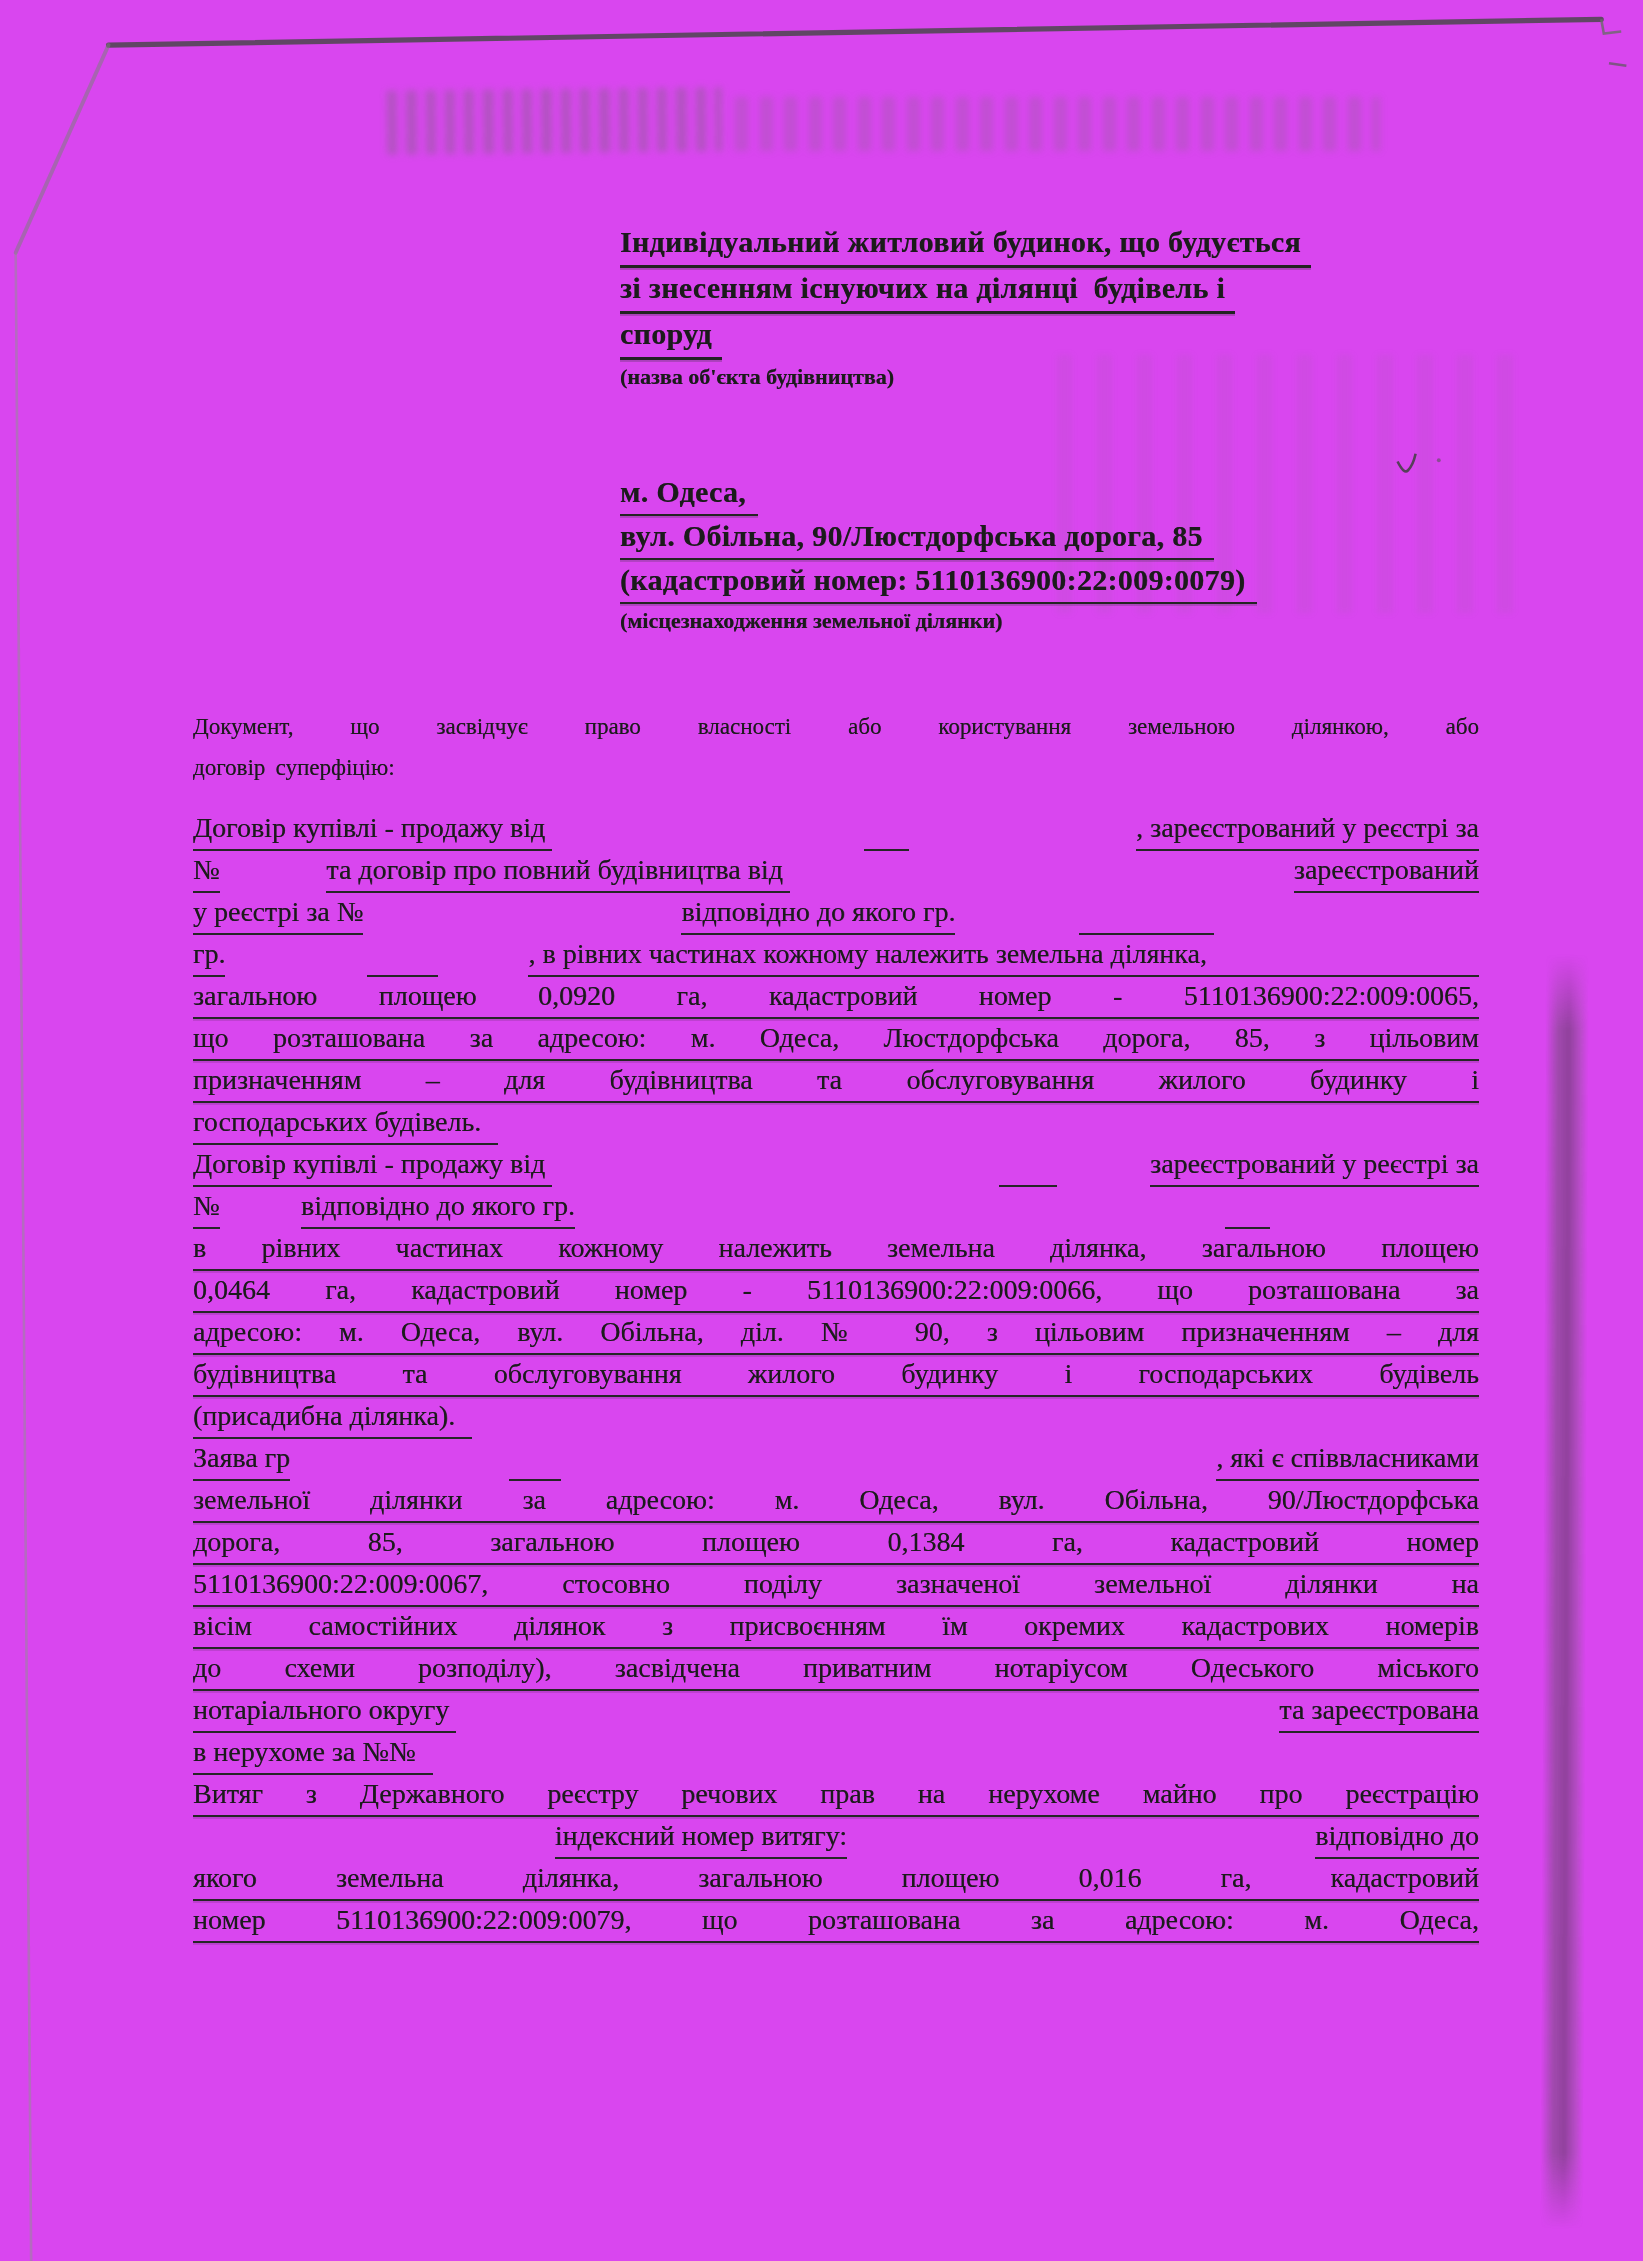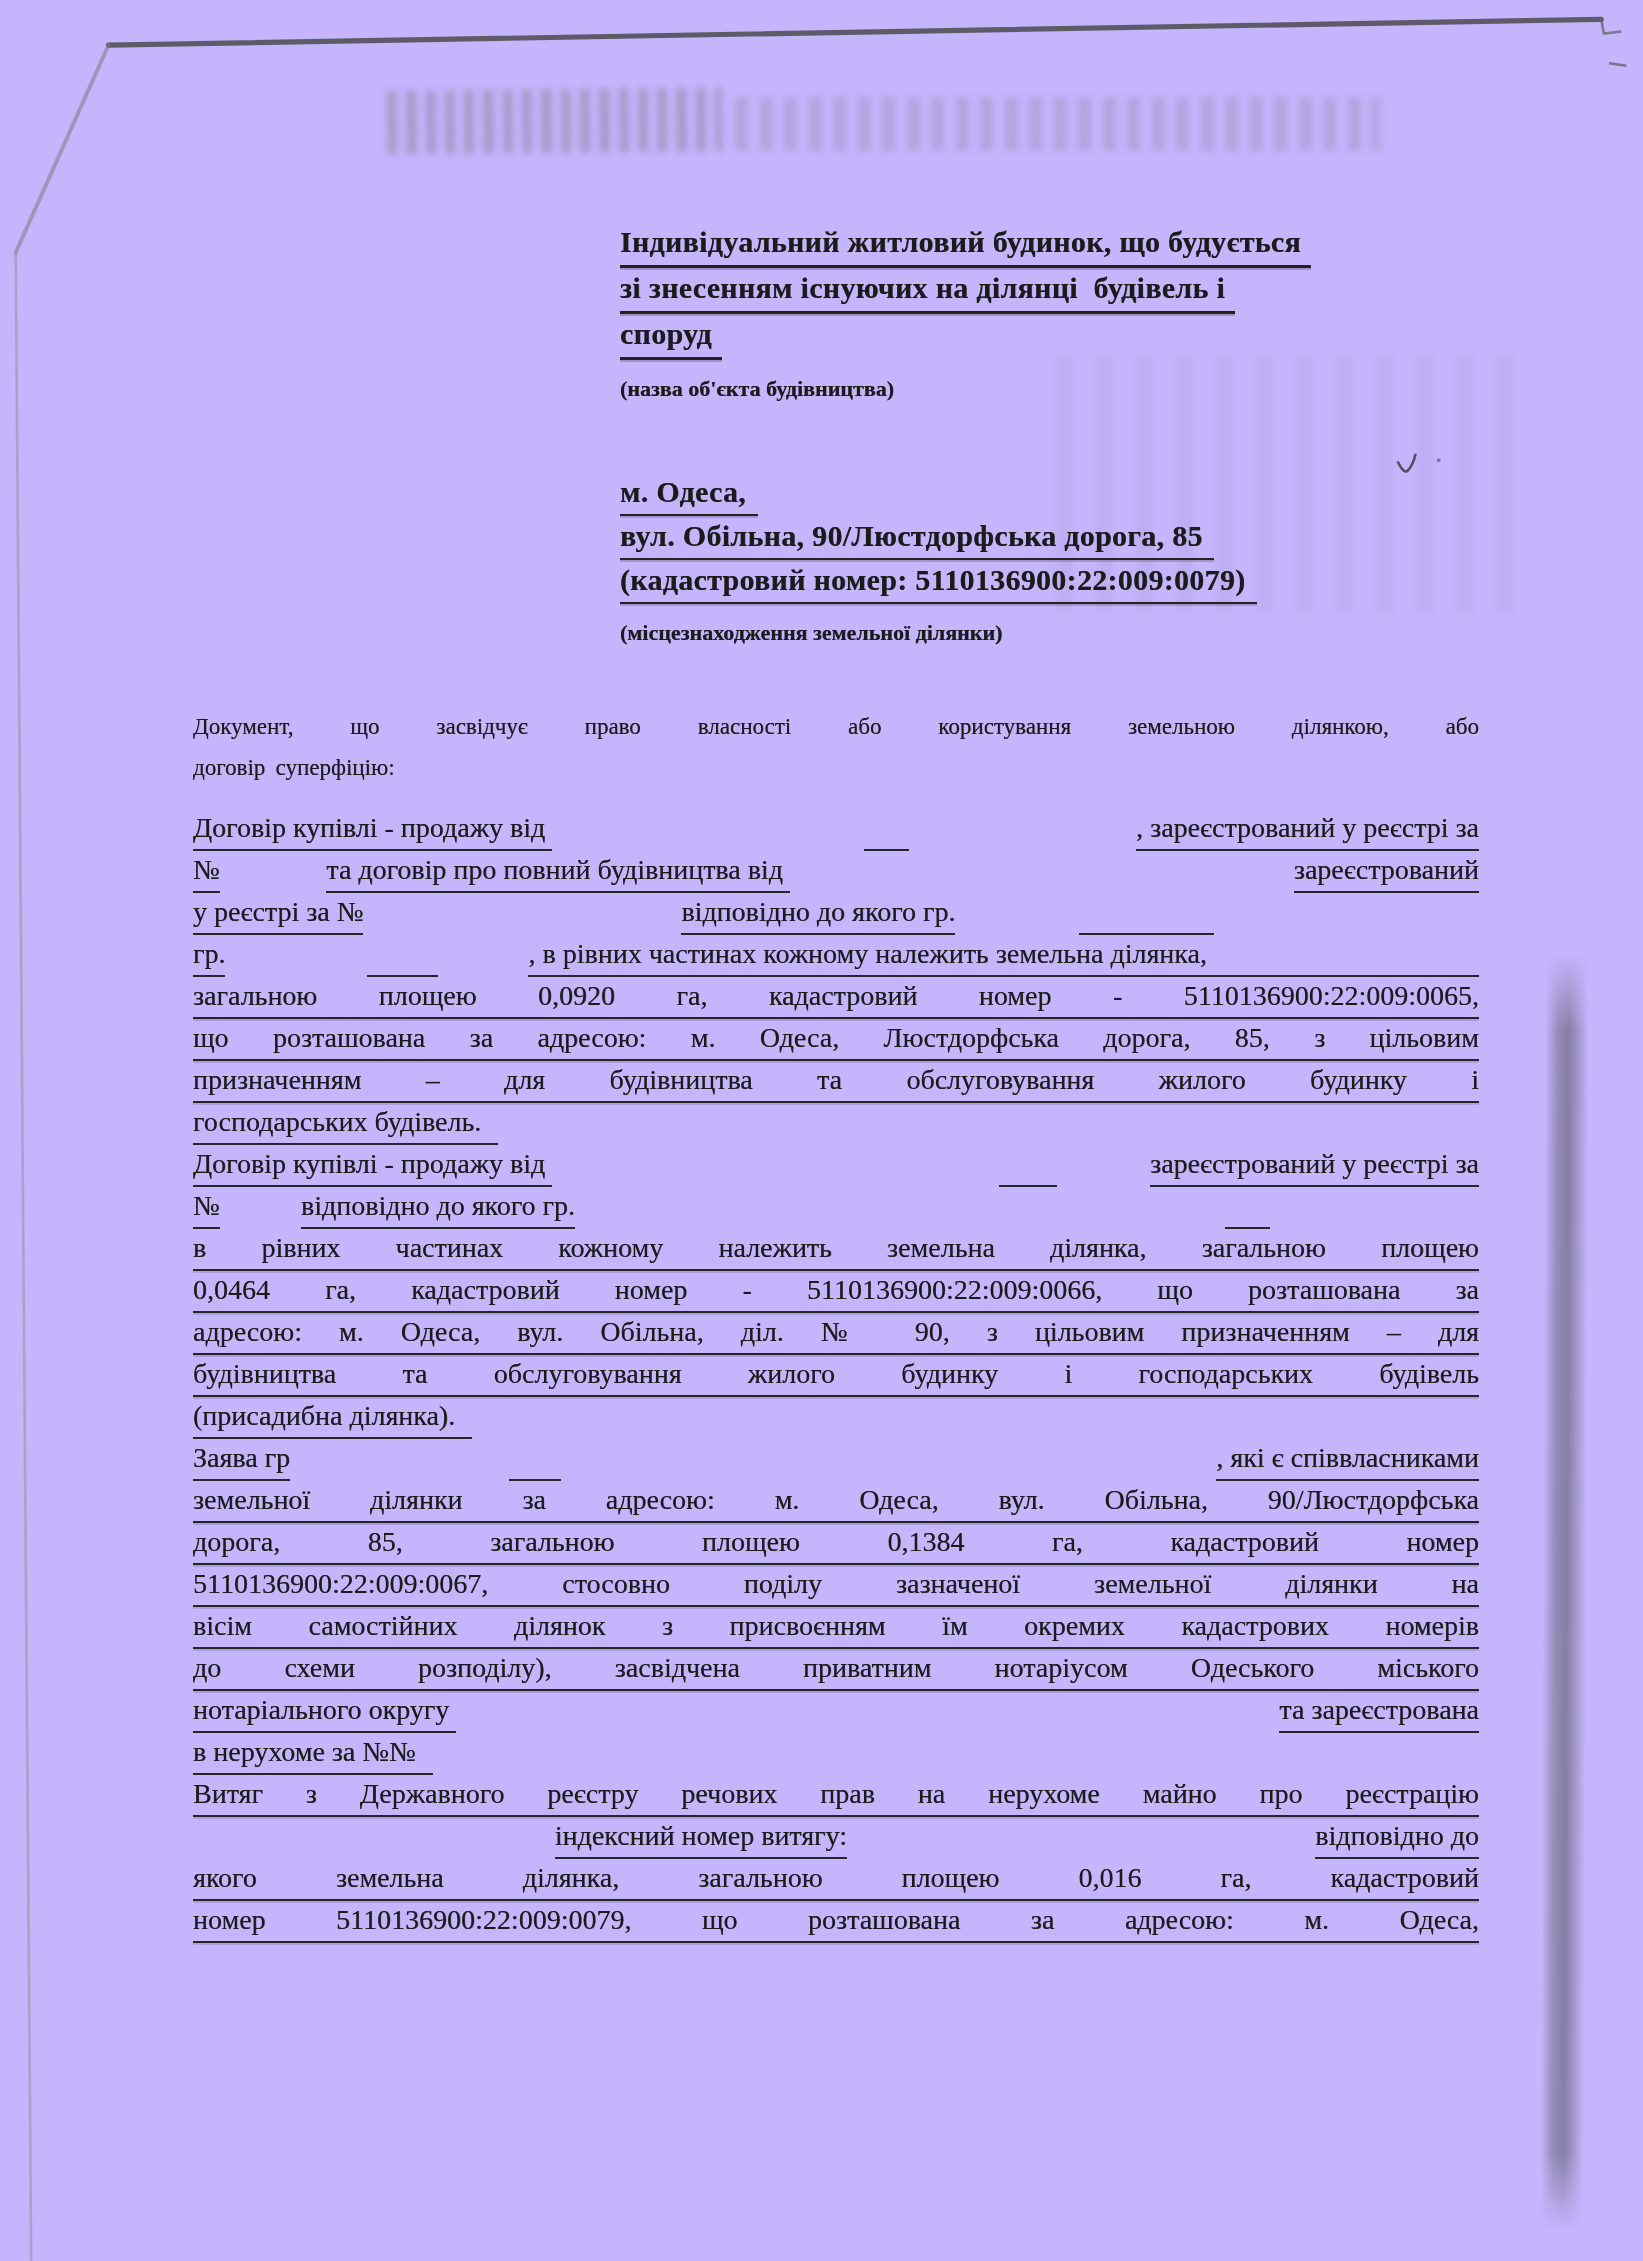--- a/index.html
+++ b/index.html
@@ -1,31 +1,31 @@
 <!DOCTYPE html>
 <html style="font-size:10.3px"><head>
 <meta charset="utf-8">
 <style>
   html,body{margin:0;padding:0;background:#ffffff;}
   .page{
     position:relative;width:1644px;height:2261px;overflow:hidden;
-    background:#c4b5fd;color:#1b1b1b;
+    background:#d946ef;color:#1b1b1b;
     font-family:"Liberation Serif", serif;
     text-shadow:0.3px 0.2px 0.4px rgba(25,25,25,.6);
   }
   
   .title-block{position:absolute;left:620px;top:222px;width:764px;}
   .tline{height:46px;}
   .tline>span{
     display:inline-block;box-sizing:border-box;height:46px;line-height:40px;
     font-weight:bold;font-size:30px;letter-spacing:0.3px;white-space:pre;
     border-bottom:3.2px solid #222;padding-right:10.3px;
     box-shadow:0 1.9px 0 rgba(50,50,50,.28);
   }
-  .caption{font-weight:bold;font-size:22px;line-height:28px;margin-top:15px;}
+  .caption{font-weight:bold;font-size:22px;line-height:28px;margin-top:3px;}
   
   .loc-block{position:absolute;left:620px;top:472px;width:812px;}
   .lline{height:44px;}
   .lline>span{
     display:inline-block;box-sizing:border-box;height:44px;line-height:39px;
     font-weight:bold;font-size:30px;letter-spacing:0.3px;white-space:pre;
     border-bottom:2.6px solid #242424;padding-right:11.6px;
     box-shadow:0 1.9px 0 rgba(50,50,50,.25);
   }
   

